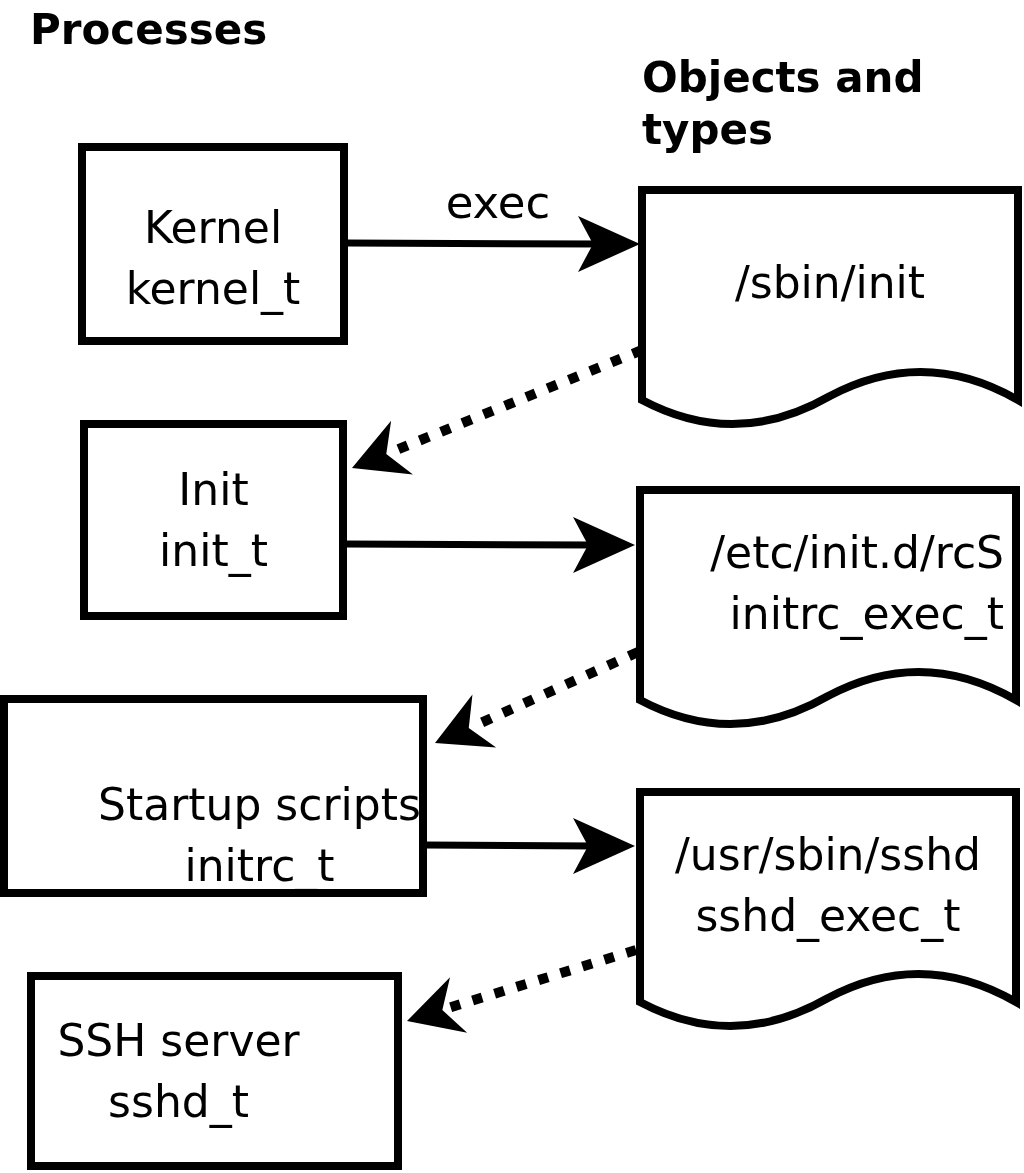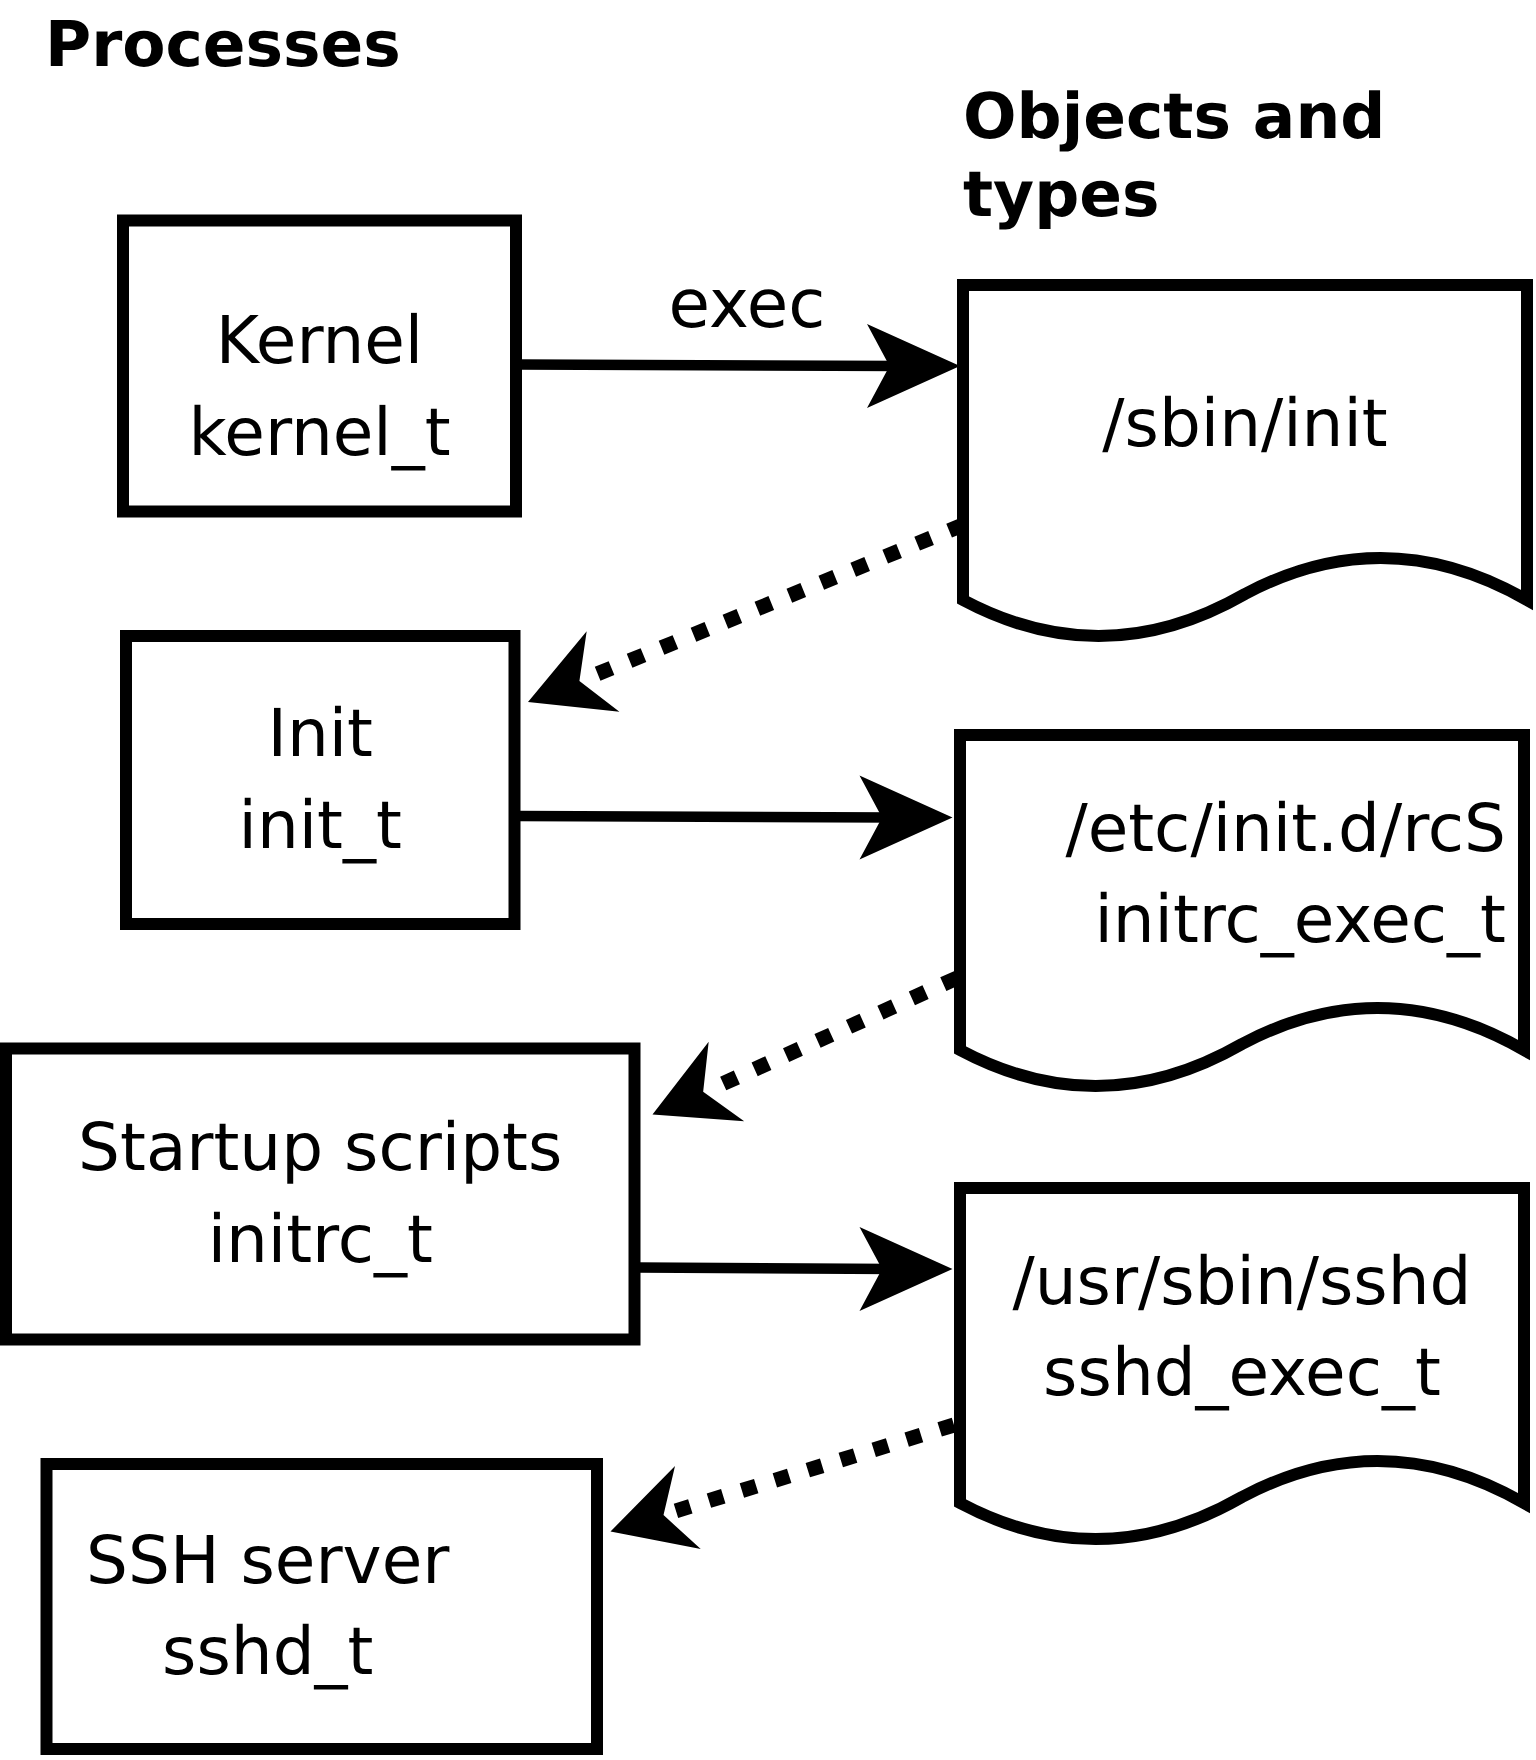--- a/index.html
+++ b/index.html
@@ -109,21 +109,21 @@
   <div class="edge-label" style="left:398px; top:180px; width:200px;">exec</div>
 
   <div class="shape-label" style="left:78px; top:143px; width:270px; height:229px;">
     <span class="line">Kernel</span>
     <span class="line">kernel_t</span>
   </div>
   <div class="shape-label" style="left:80px; top:420px; width:267px; height:200px;">
     <span class="line">Init</span>
     <span class="line">init_t</span>
   </div>
-  <div class="shape-label" style="left:0px; top:695px; width:427px; height:202px;">
+  <div class="shape-label" style="left:0px; top:734px; width:427px; height:202px;padding-left:46px;">
     <span class="line">Startup scripts</span>
     <span class="line">initrc_t</span>
   </div>
   <div class="shape-label" style="left:27px; top:972px; width:303px; height:198px;">
     <span class="line">SSH server</span>
     <span class="line">sshd_t</span>
   </div>
 
   <div class="shape-label" style="left:642px; top:190px; width:376px; height:185px;">
     <span class="line">/sbin/init</span>

